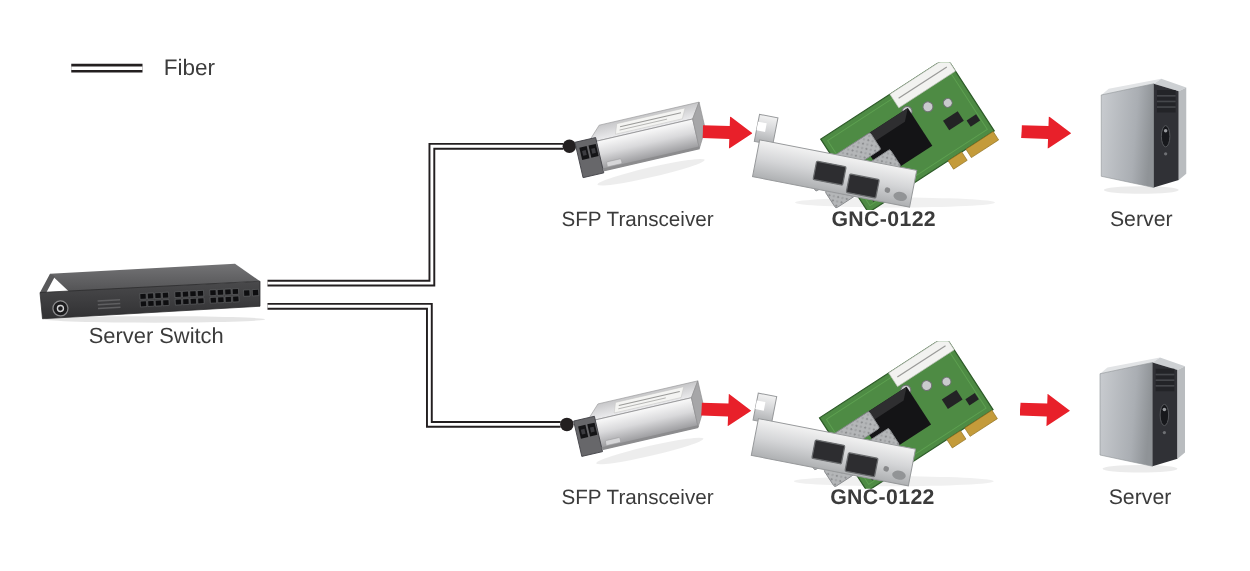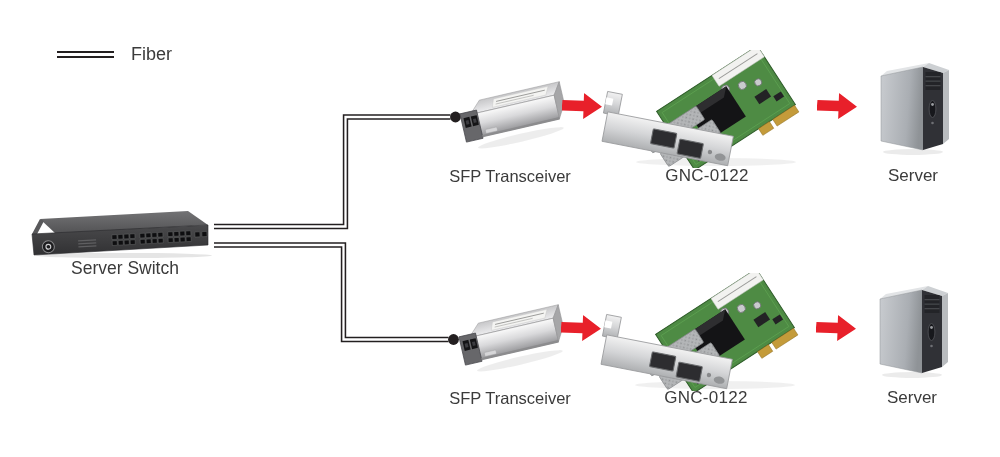--- a/index.html
+++ b/index.html
@@ -6,21 +6,21 @@
   #canvas{
     position:relative;width:1000px;height:429px;background:#ffffff;overflow:hidden;
     font-family:"Liberation Sans", sans-serif;
   }
   #lines-layer{position:absolute;left:0;top:0;z-index:1;}
   .art{position:absolute;z-index:2;}
   .lbl{
     position:absolute;z-index:3;color:#3b3b3b;
     font-size:17px;line-height:20px;text-align:center;white-space:nowrap;
   }
-  .lbl.bold{font-weight:400;letter-spacing:.3px;}
+  .lbl.bold{font-weight:700;letter-spacing:.3px;}
   .arrow{
     position:absolute;z-index:2;width:40px;height:26px;background:#e8202a;
     clip-path:polygon(0 30%,54% 30%,54% 0,100% 50%,54% 100%,54% 70%,0 70%);
     transform:rotate(2deg);
   }
 </style>
 </head>
 <body>
 
 <svg width="0" height="0" style="position:absolute;overflow:hidden" aria-hidden="true">

